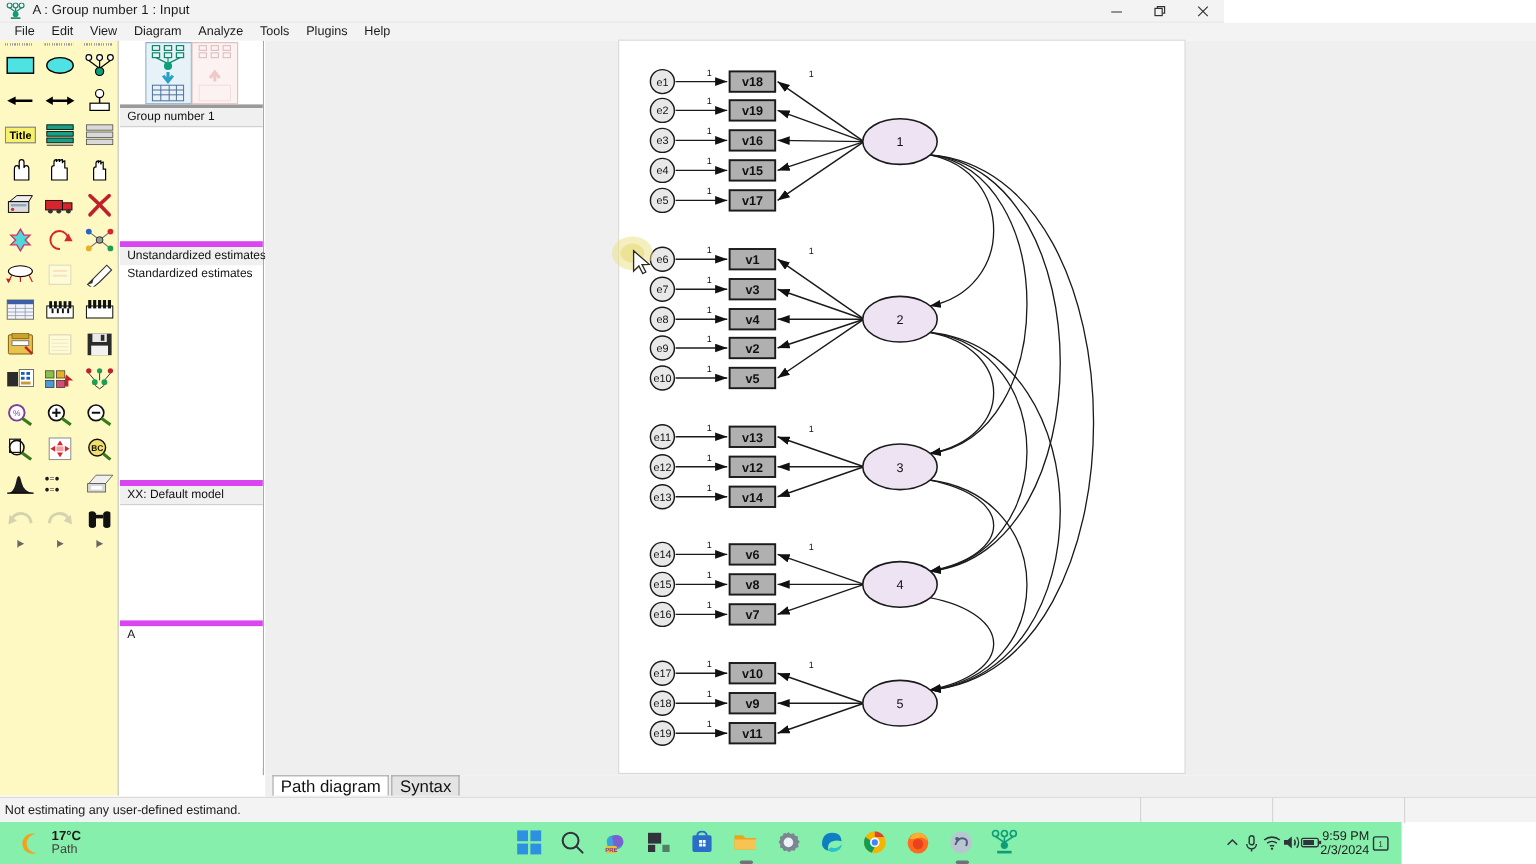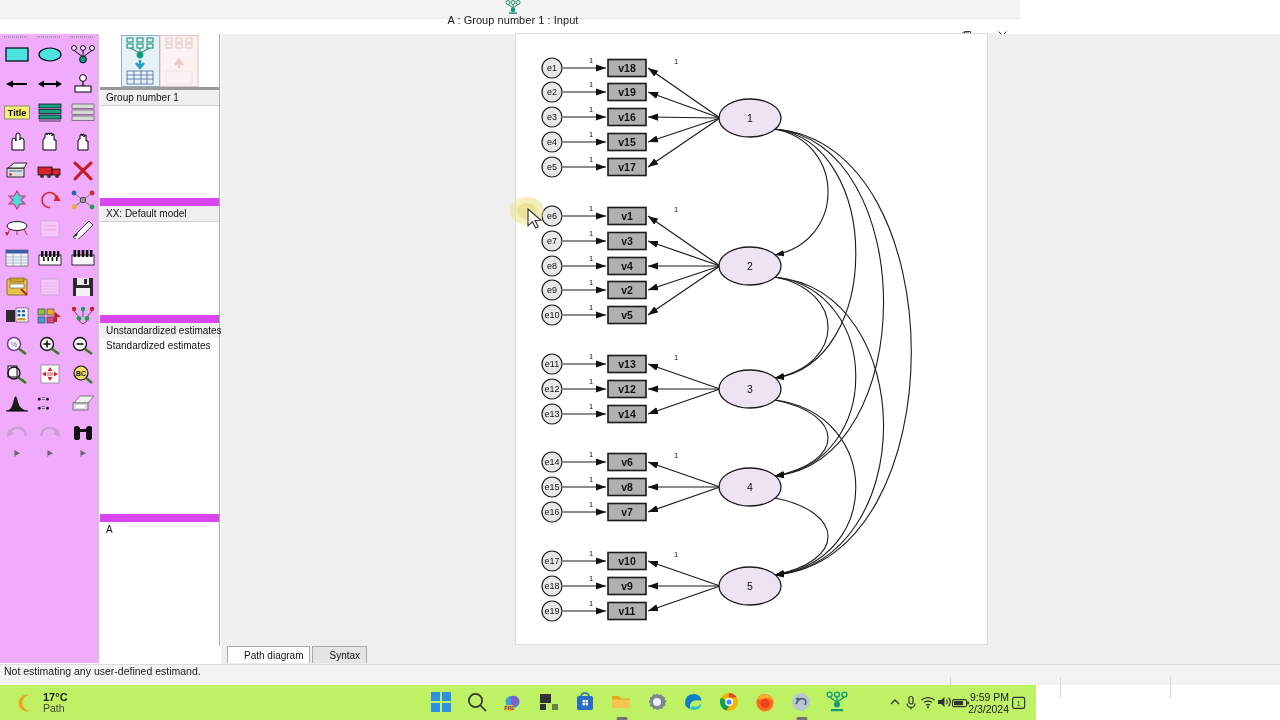--- a/index.html
+++ b/index.html
@@ -10,21 +10,20 @@
     background: #ffffff;
   }
   #app { position: relative; width: 1280px; height: 720px; }
 
   
   .titlebar {
     position: absolute; left: 0; top: 0; width: 1020px; height: 19px;
     background: #f3f3f3;
     display: flex; align-items: center;
     border-bottom: 1px solid #e6e6e6;
-    flex-direction: column;
   }
   .tb-icon { width: 16px; height: 14px; margin-left: 5px; position: relative; }
   .tb-title {
     font-size: 11px; color: #1b1b1b; margin-left: 6px;
     white-space: nowrap; letter-spacing: 0.05px;
   }
   .winbtns { margin-left: auto; display: flex; height: 19px; }
   .winbtn {
     width: 36px; height: 19px; display: flex; align-items: center; justify-content: center;
     font-size: 10px; color: #333;
@@ -37,21 +36,21 @@
     padding-left: 5px;
   }
   .menuitem {
     font-size: 10.5px; color: #1b1b1b; padding: 0 7px; line-height: 15px;
     white-space: nowrap;
   }
 
   
   .toolpanel {
     position: absolute; left: 0; top: 34px; width: 99px; height: 629px;
-    background: #f0abfc; border-right: 1px solid #c8c8c8;
+    background: #fef9c3; border-right: 1px solid #c8c8c8;
   }
   .dotrow { display: flex; height: 6px; }
   .dotgrip { width: 33px; display: flex; align-items: center; justify-content: center; }
   .dotgrip i {
     display: block; width: 24px; height: 2px;
     background-image: repeating-linear-gradient(to right,#9a9a9a 0 1px, transparent 1px 2px);
   }
   .toolgrid { display: flex; flex-wrap: wrap; width: 99px; }
   .tool {
     width: 33px; height: 29px; display: flex; align-items: center; justify-content: center;
@@ -66,21 +65,21 @@
   
   .sidepanel {
     position: absolute; left: 100px; top: 34px; width: 120px; height: 612px;
     background: #ffffff; border-right: 1px solid #a8a8a8;
     display: flex; flex-direction: column;
   }
   .sp-thumb {
     height: 56px; background: #ffffff; border-bottom: 3px solid #9a9a9a;
     display: flex; align-items: center; justify-content: center; position: relative;
   }
-  .sp-sec { background: #ffffff; border-bottom: 8px solid #d946ef; position: relative; }
+  .sp-sec { background: #ffffff; border-bottom: 5px solid #d946ef; position: relative; }
   .sp-sec.s1 { height: 116px; }
   .sp-sec.s2 { height: 117px; }
   .sp-sec.s3 { height: 199px; }
   .sp-sec.s4 { height: 118px; border-bottom: none; }
   .sp-item {
     font-size: 10px; color: #111; padding: 2px 0 1px 6px; line-height: 12px;
     white-space: nowrap;
   }
   .sp-item.sel { background: #f0f0f0; }
   .sp-divline { height: 1px; background: #d0d0d0; margin: 0; }
@@ -97,41 +96,41 @@
   .diagram { position: absolute; left: 0; top: 0; width: 471px; height: 610px; }
 
   .cursor { position: absolute; left: 286px; top: 157px; width: 44px; height: 44px; }
 
   
   .tabbar {
     position: absolute; left: 221px; top: 646px; width: 1059px; height: 18px;
     background: #efefef; display: flex; align-items: flex-start; padding-left: 6px;
   }
   .tab {
-    font-size: 10px; color: #111; padding: 2px 6px 2px 16px; height: 17px;
+    font-size: 14px; color: #111; padding: 2px 6px 2px 6px; height: 17px;
     background: #e4e4e4; border: 1px solid #a9a9a9; border-bottom: none;
     line-height: 13px; white-space: nowrap;
   }
   .tab.active { background: #ffffff; }
   .tab + .tab { margin-left: 2px; }
 
   
   .statusbar {
     position: absolute; left: 0; top: 664px; width: 1280px; height: 21px;
     background: #f3f3f3; border-top: 1px solid #dcdcdc;
-    display: flex; align-items: flex-start; flex-direction: column;
+    display: flex; align-items: center;
   }
   .status-text { font-size: 10.5px; color: #1b1b1b; margin-left: 4px; white-space: nowrap; }
   .status-cells { margin-left: auto; display: flex; }
   .status-cell { width: 110px; height: 21px; border-left: 1px solid #d6d6d6; }
 
   
   .taskbar {
-    position: absolute; left: 0; top: 685px; width: 1036px; height: 35px;
-    background: #bef264;
+    position: absolute; left: 0; top: 685px; width: 1168px; height: 35px;
+    background: #86efac;
     display: flex; align-items: center;
   }
   .weather { display: flex; align-items: center; margin-left: 14px; }
   .weather .moon { width: 22px; height: 22px; position: relative; }
   .weather .wtxt { margin-left: 7px; line-height: 11px; }
   .weather .wtemp { font-size: 11px; color: #1b1b1b; font-weight: bold; }
   .weather .wcond { font-size: 10.5px; color: #444; }
   .tb-center {
     position: absolute; left: 0; top: 0; width: 1280px; height: 35px;
     display: flex; align-items: center; justify-content: center; gap: 12px;
@@ -184,20 +183,30 @@
       </div>
       <div class="winbtn close">
         <svg width="11" height="11" viewBox="0 0 11 11">
           <line x1="1.5" y1="1.5" x2="9.5" y2="9.5" stroke="#333" stroke-width="1"></line>
           <line x1="9.5" y1="1.5" x2="1.5" y2="9.5" stroke="#333" stroke-width="1"></line>
         </svg>
       </div>
     </div>
   </div>
 
+  <div class="menubar">
+    <div class="menuitem">File</div>
+    <div class="menuitem">Edit</div>
+    <div class="menuitem">View</div>
+    <div class="menuitem">Diagram</div>
+    <div class="menuitem">Analyze</div>
+    <div class="menuitem">Tools</div>
+    <div class="menuitem">Plugins</div>
+    <div class="menuitem">Help</div>
+  </div>
 
   <div class="toolpanel">
     <div class="dotrow">
       <div class="dotgrip">
           <i></i>
         </div>
       <div class="dotgrip">
           <i></i>
         </div>
       <div class="dotgrip">
@@ -608,28 +617,28 @@
           <rect x="45" y="36" width="26" height="13"></rect>
         </g>
       </svg>
     </div>
 
     <div class="sp-sec s1">
       <div class="sp-item sel">Group number 1</div>
       <div class="sp-divline"></div>
     </div>
 
+    <div class="sp-sec s3">
+      <div class="sp-item sel">Unstandardized estimates</div>
+      <div class="sp-item">Standardized estimates</div>
+    </div>
+
     <div class="sp-sec s2">
       <div class="sp-item sel">XX: Default model</div>
       <div class="sp-divline"></div>
-    </div>
-
-    <div class="sp-sec s3">
-      <div class="sp-item sel">Unstandardized estimates</div>
-      <div class="sp-item">Standardized estimates</div>
     </div>
 
     <div class="sp-sec s4">
       <div class="sp-item">A</div>
     </div>
   </div>
 
   <div class="workarea">
 
     <div class="canvaspage">

